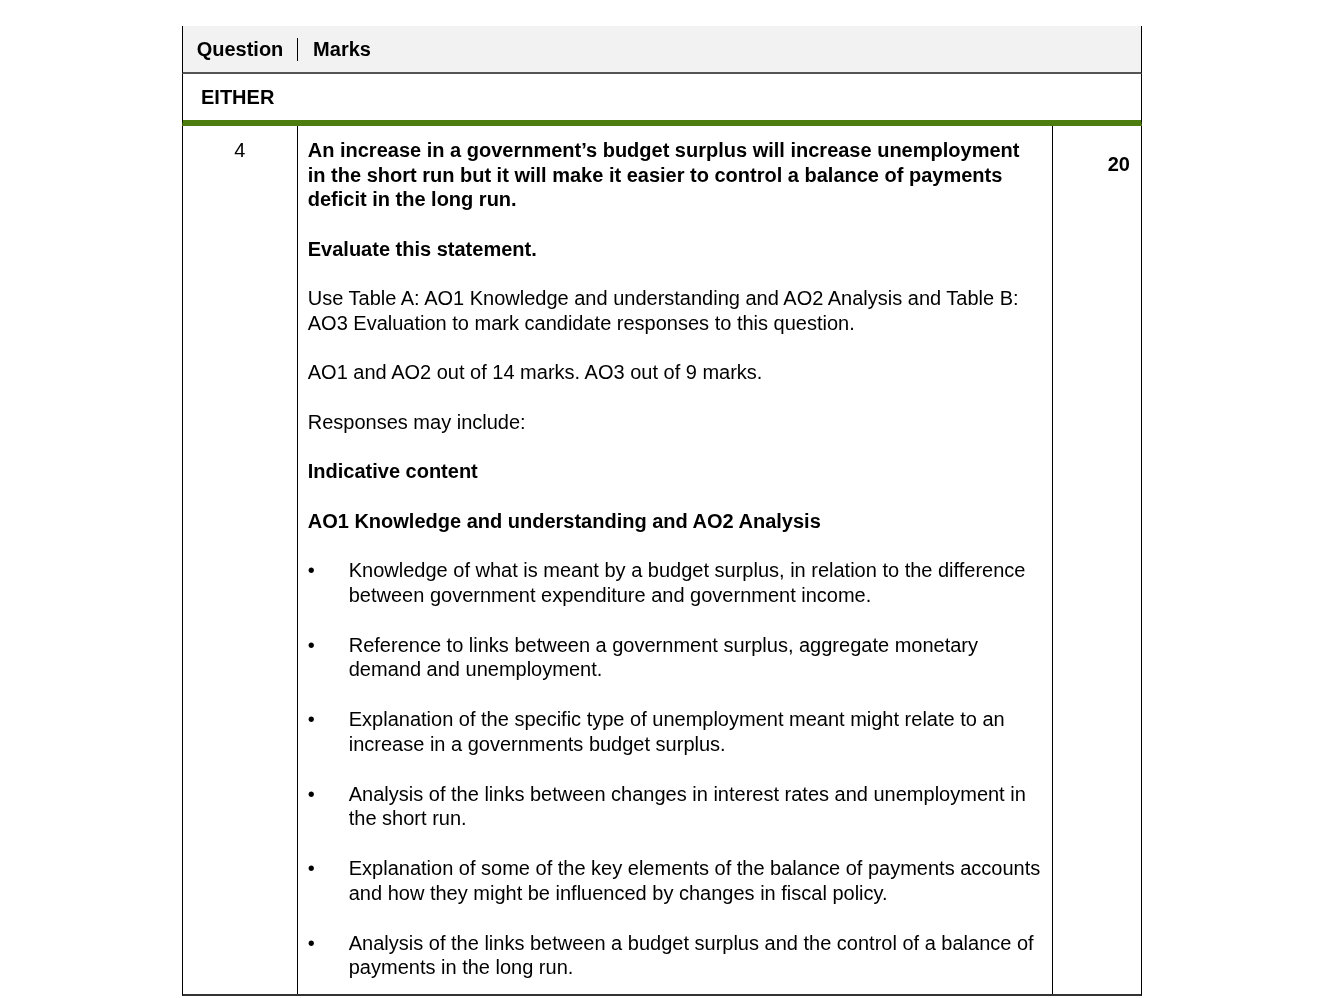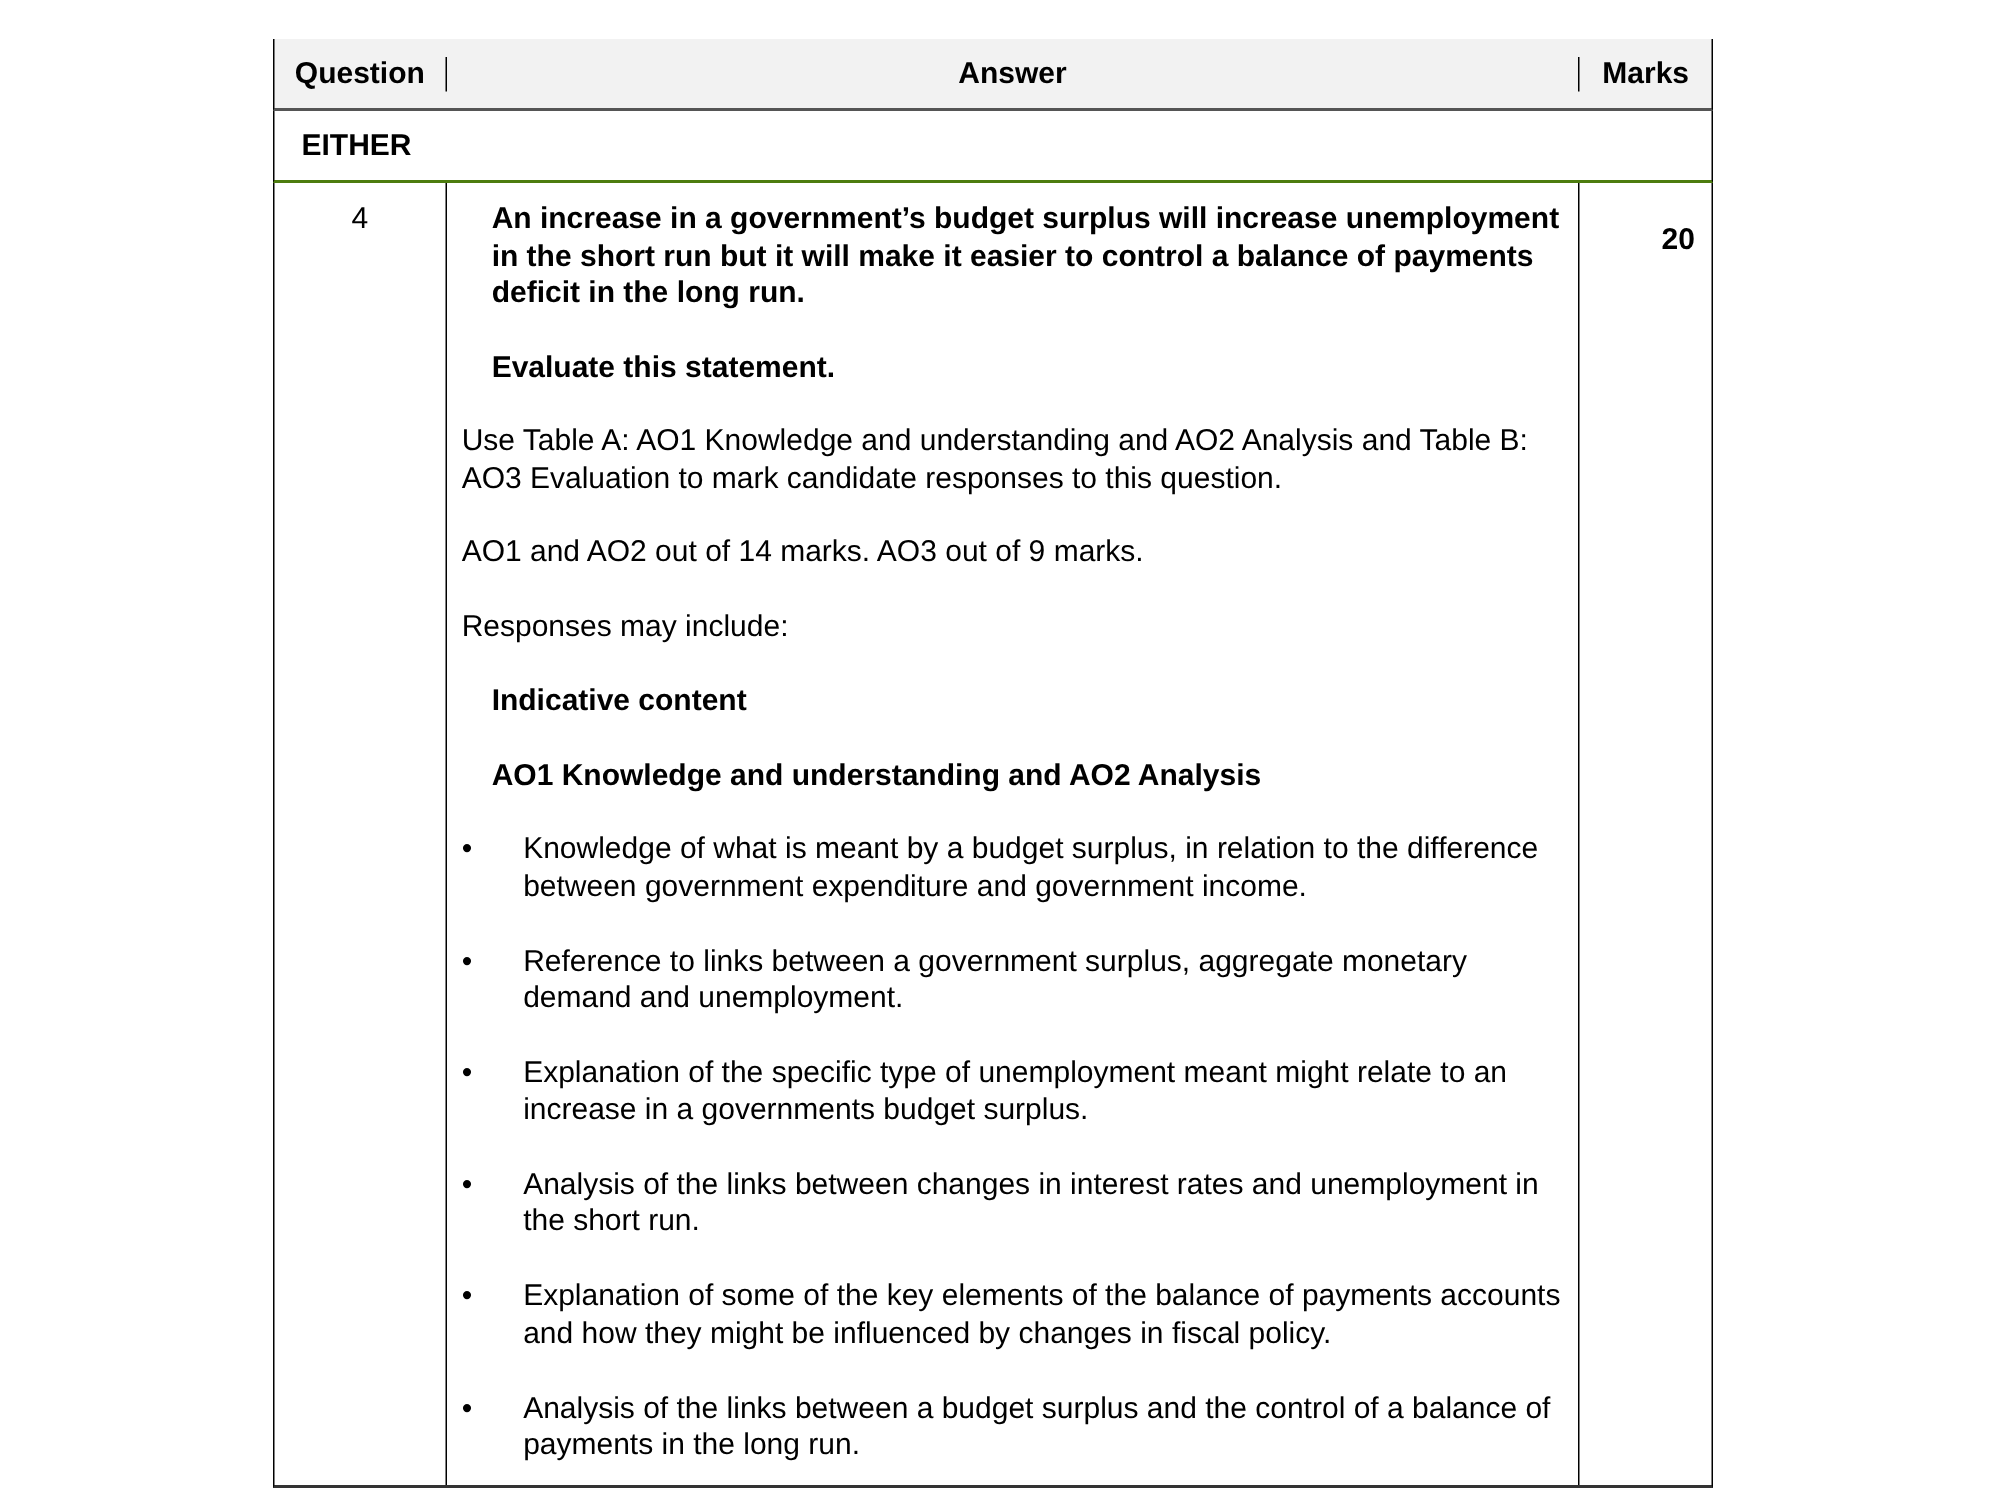--- a/index.html
+++ b/index.html
@@ -4,40 +4,39 @@
 <style>
   html, body { margin:0; padding:0; background:#ffffff; }
   body { width:1330px; height:998px; position:relative; overflow:hidden; font-family:"Liberation Sans", sans-serif; color:#000; }
   .tbl { position:absolute; left:182px; top:26px; width:960px; }
   .row { display:flex; position:relative; }
   .hdr { height:46px; background:#f2f2f2; border-left:1px solid #000; border-right:1px solid #000; border-bottom:2px solid #555;align-items:center; }
   .hdr .c { font-weight:bold; font-size:20px; display:flex; align-items:center; justify-content:center; }
   .c-q { width:115px; border-right:1px solid #000; box-sizing:border-box; }
   .c-a { width:757px; border-right:1px solid #000; box-sizing:border-box; }
   .c-m { width:88px; box-sizing:border-box; }
-  .either { height:46px; border-left:1px solid #000; border-right:1px solid #000; border-bottom:2px solid #4d7c0f; align-items:center; }
+  .either { height:46px; border-left:1px solid #000; border-right:1px solid #000; border-bottom:6px solid #4d7c0f; align-items:center; }
   .either span { font-weight:bold; font-size:20px; padding-left:18px; }
   .body { height:868px; border-left:1px solid #000; border-right:1px solid #000; border-bottom:2px solid #333; }
   .body .c-q { text-align:center; font-size:20px; padding-top:13px; }
   .body .c-m { text-align:right; font-size:20px; font-weight:bold; padding-top:27px; padding-right:11px; }
   .body .c-a { padding:12px 10px 0 10px; font-size:20px; line-height:24.5px; }
   .p { margin:0 0 25px 0; }
-  .b { font-weight:bold;margin-left:20px; }
+  .b { font-weight:bold; }
   ul.bul { list-style:none; margin:0; padding:0; }
   ul.bul li { display:flex; margin-bottom:25.5px; }
   ul.bul li .dot { width:41px; flex:0 0 41px; font-size:20px; }
   ul.bul li .txt { flex:1; }
 </style>
 </head>
 <body>
 
 <div class="tbl">
   <div class="row hdr">
     <div class="c c-q">Question</div>
-    <div class="c c-a">Answer</div>
     <div class="c c-m">Marks</div>
   </div>
 
   <div class="row either">
     <span>EITHER</span>
   </div>
 
   <div class="row body">
     <div class="c-q">4</div>
     <div class="c-a">

